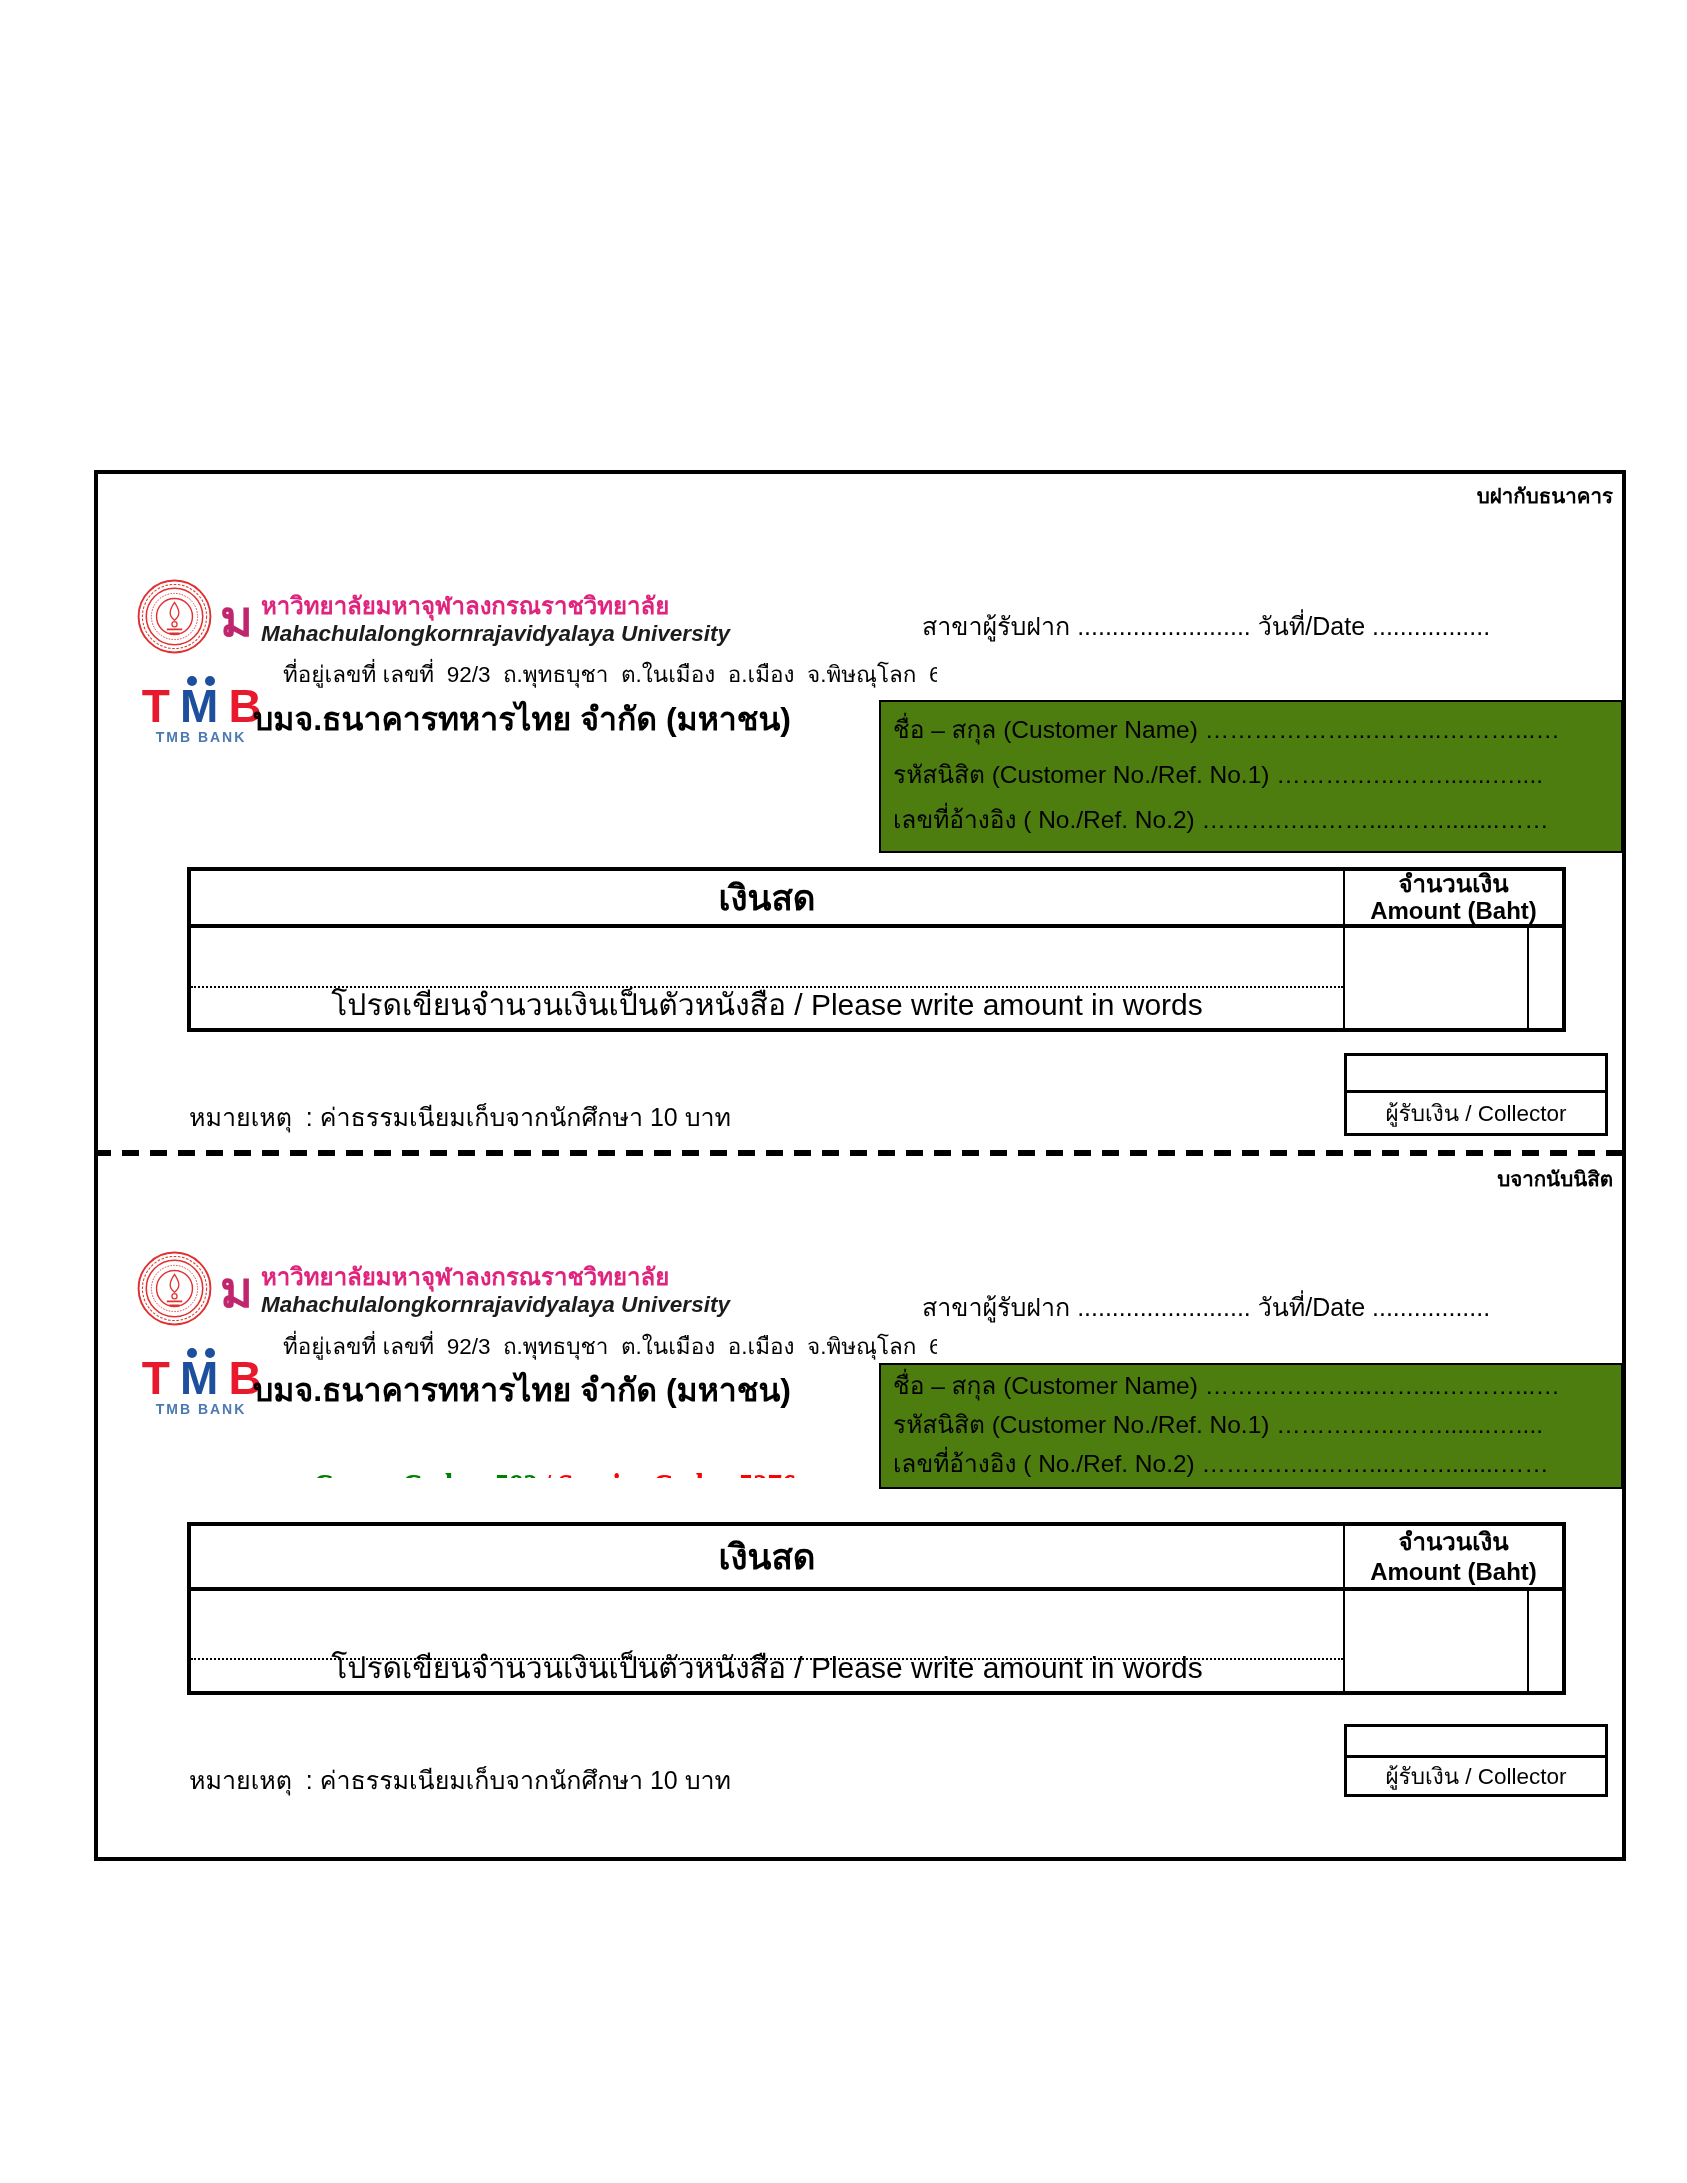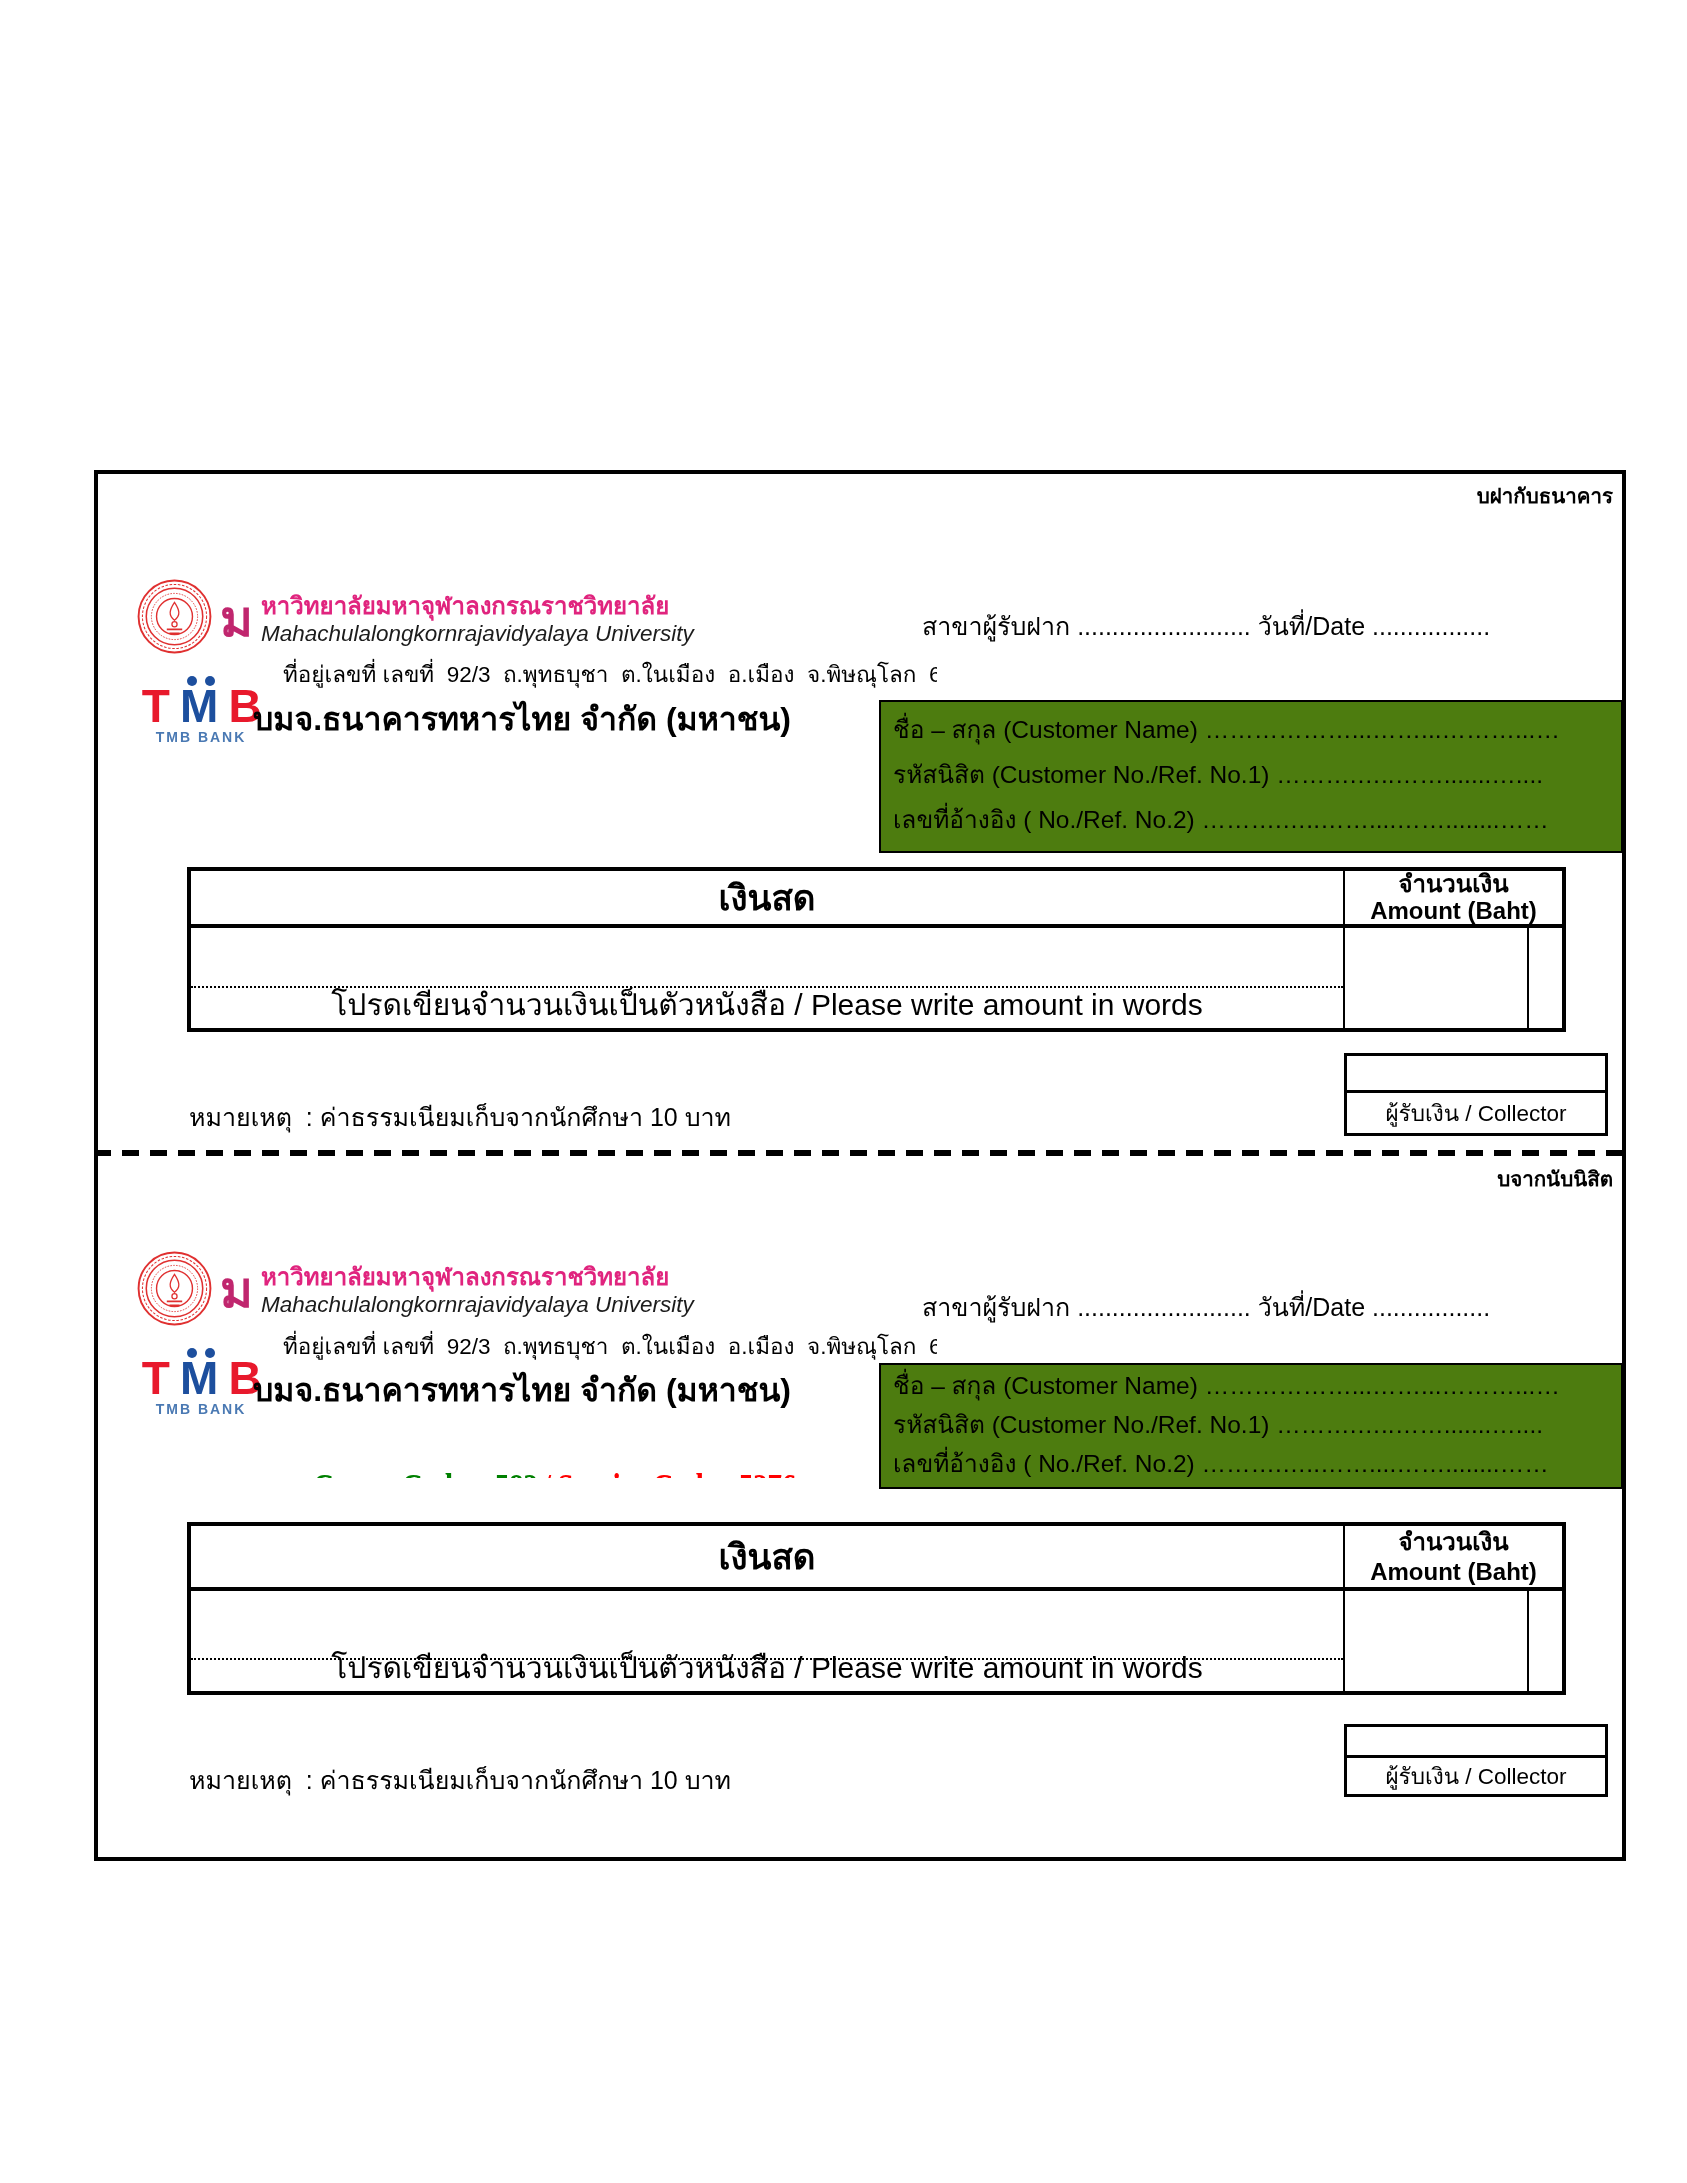--- a/index.html
+++ b/index.html
@@ -17,21 +17,21 @@
   .s1 .uni-seal{left:136px;top:578px;}
   .s2 .uni-seal{left:136px;top:1250px;}
   .uni-seal svg{width:100%;height:100%;}
 
   .uni-text{position:absolute;display:flex;align-items:center;gap:8px;}
   .s1 .uni-text{left:220px;top:591px;}
   .s2 .uni-text{left:220px;top:1262px;}
   .uni-mono{font-size:50px;line-height:50px;font-weight:bold;color:var(--university-pink-dark,#c0266e);}
   .uni-lines{display:flex;flex-direction:column;}
   .uni-lines .thai{font-size:24px;line-height:30px;font-weight:bold;color:var(--university-pink,#e0247e);white-space:pre;}
-  .uni-lines .eng{font-size:22.5px;line-height:26.5px;font-style:italic;font-weight:normal;color:#1c1c1c;white-space:pre;}
+  .uni-lines .eng{font-size:22.5px;line-height:26.5px;font-style:italic;font-weight:bold;color:#1c1c1c;white-space:pre;}
 
   .branch-line{position:absolute;font-size:25px;white-space:pre;}
   .s1 .branch-line{left:922px;top:606px;}
   .s2 .branch-line{left:922px;top:1287px;}
 
   .address-line{position:absolute;font-size:22.5px;white-space:pre;overflow:hidden;width:654px;}
   .s1 .address-line{left:283px;top:656px;}
   .s2 .address-line{left:283px;top:1328px;}
 
   .tmb{position:absolute;width:146px;text-align:center;}

